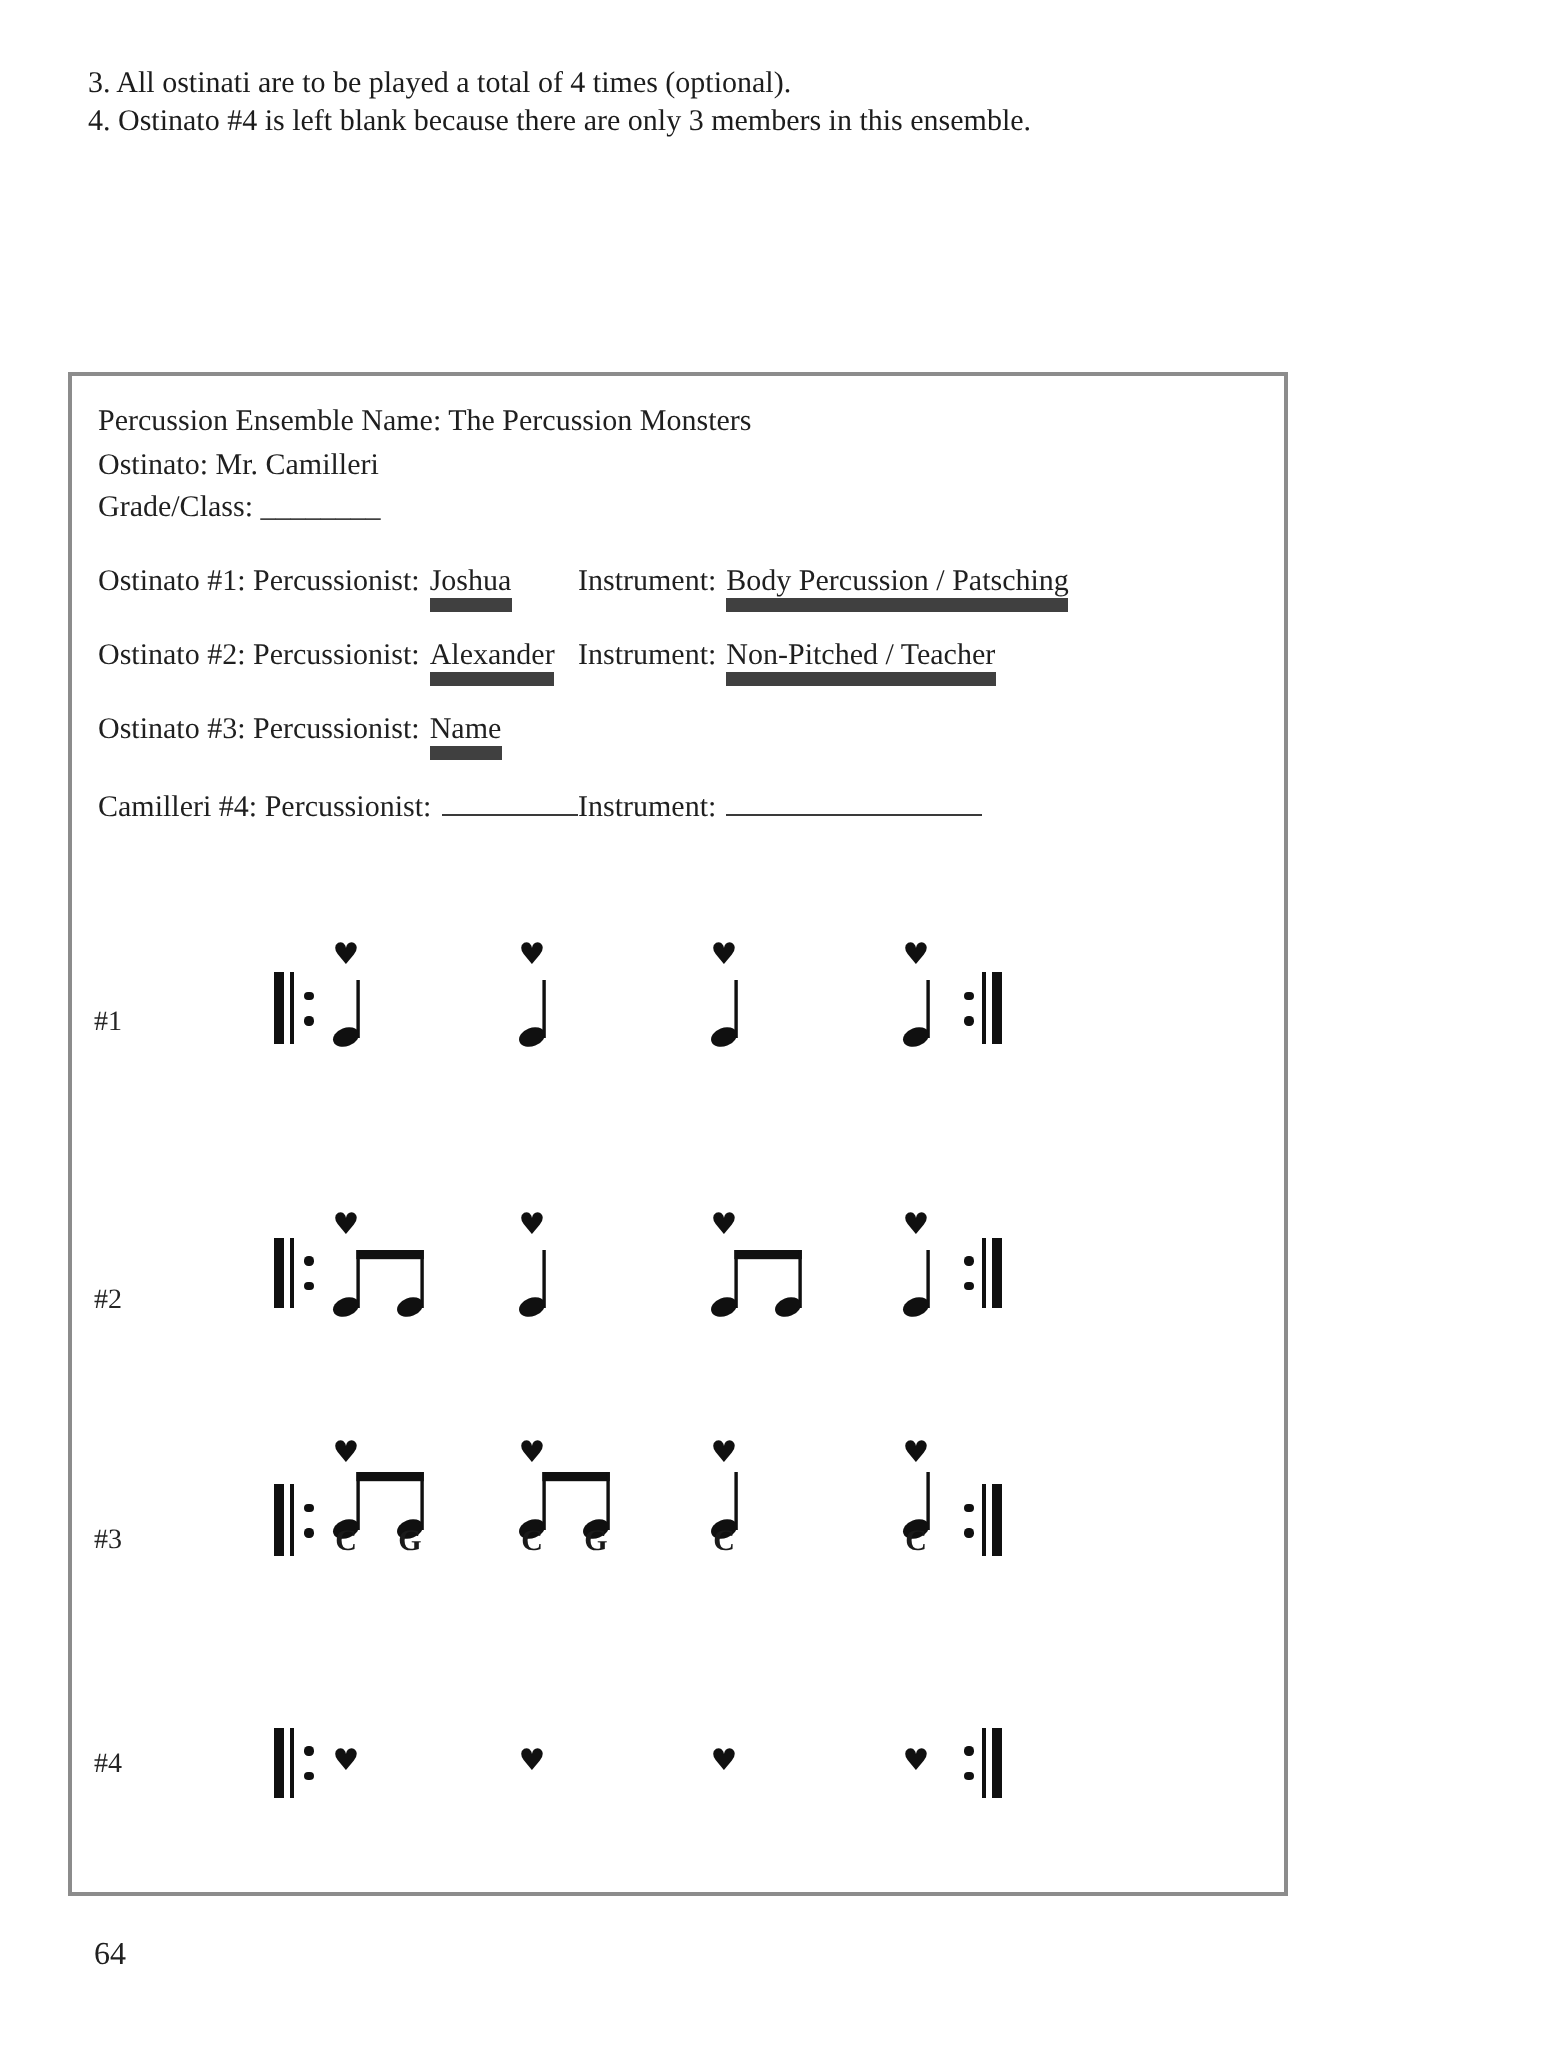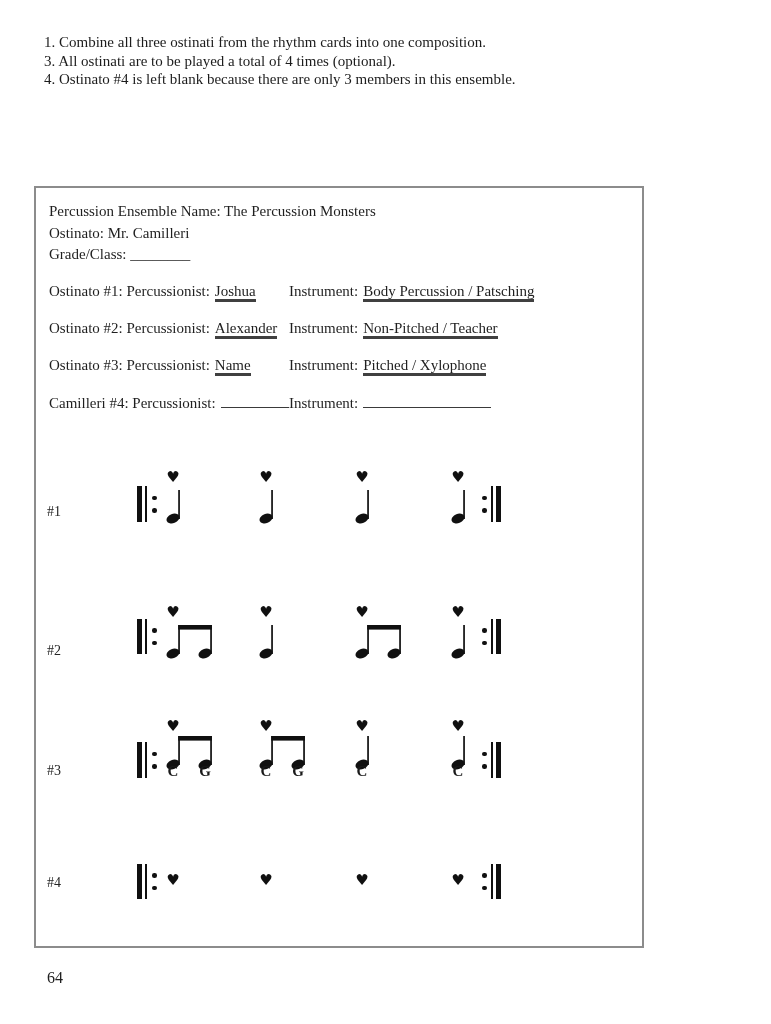--- a/index.html
+++ b/index.html
@@ -19,21 +19,21 @@
     font-size:15px;line-height:18.6px;color:#1c1c1c;
   }
   .worksheet-box{
     position:absolute;left:34px;top:186px;width:610px;height:762px;
     border:2px solid #8c8c8c;box-sizing:border-box;background:#fff;
   }
   .box-header{position:absolute;left:13px;top:13px;font-size:15px;line-height:21.5px;}
   .ost-row{position:absolute;left:13px;right:13px;font-size:15px;white-space:nowrap;}
   .ost-row.o1{top:95px}.ost-row.o2{top:132px}.ost-row.o3{top:169px}.ost-row.o4{top:206px}
   .ost-right{position:absolute;left:240px;top:0;}
-  .fill{border-bottom:3px solid #404040;padding-bottom:0px;margin-left:5px;}
+  .fill{border-bottom:7px solid #404040;padding-bottom:0px;margin-left:5px;}
   .blank-line{display:inline-block;height:13px;border-bottom:1.5px solid #3a3a3a;margin-left:5px;vertical-align:baseline;}
   .name-blank{width:68px;}
   .inst-blank{width:128px;}
 
   
   .rhythm-row{position:absolute;left:0;width:100%;}
   .rhythm-row.r1{top:282px;height:100px}
   .rhythm-row.r2{top:417px;height:100px}
   .rhythm-row.r3{top:531px;height:110px}
   .rhythm-row.r4{top:676px;height:60px}
@@ -68,21 +68,20 @@
   .r3 .beat-letter{top:44px;}
   .page-number{position:absolute;left:47px;top:969px;font-size:16px;color:#202020;}
 </style>
 </head>
 <body>
 
 <div class="page">
 
 
   <div class="instructions">
-    <div>1. Combine all three ostinati from the rhythm cards into one composition.</div>
     <div>3. All ostinati are to be played a total of 4 times (optional).</div>
     <div>4. Ostinato #4 is left blank because there are only 3 members in this ensemble.</div>
   </div>
 
   <div class="worksheet-box">
 
     <div class="box-header">
       <div>Percussion Ensemble Name: The Percussion Monsters</div>
       <div>Ostinato: Mr. Camilleri</div>
       <div>Grade/Class: ________</div>
@@ -91,21 +90,20 @@
     <div class="ost-row o1">
       <span>Ostinato #1: Percussionist:</span><span class="fill">Joshua</span>
       <span class="ost-right"><span>Instrument:</span><span class="fill">Body Percussion / Patsching</span></span>
     </div>
     <div class="ost-row o2">
       <span>Ostinato #2: Percussionist:</span><span class="fill">Alexander</span>
       <span class="ost-right"><span>Instrument:</span><span class="fill">Non-Pitched / Teacher</span></span>
     </div>
     <div class="ost-row o3">
       <span>Ostinato #3: Percussionist:</span><span class="fill">Name</span>
-      <span class="ost-right"><span>Instrument:</span><span class="fill">Pitched / Xylophone</span></span>
     </div>
     <div class="ost-row o4">
       <span>Camilleri #4: Percussionist:</span><span class="blank-line name-blank"></span>
       <span class="ost-right"><span>Instrument:</span><span class="blank-line inst-blank"></span></span>
     </div>
 
     <div id="rhythm-grid">
         <div class="rhythm-row r1">
           <span class="rl-label">#1</span>
           <div class="barline begin">

